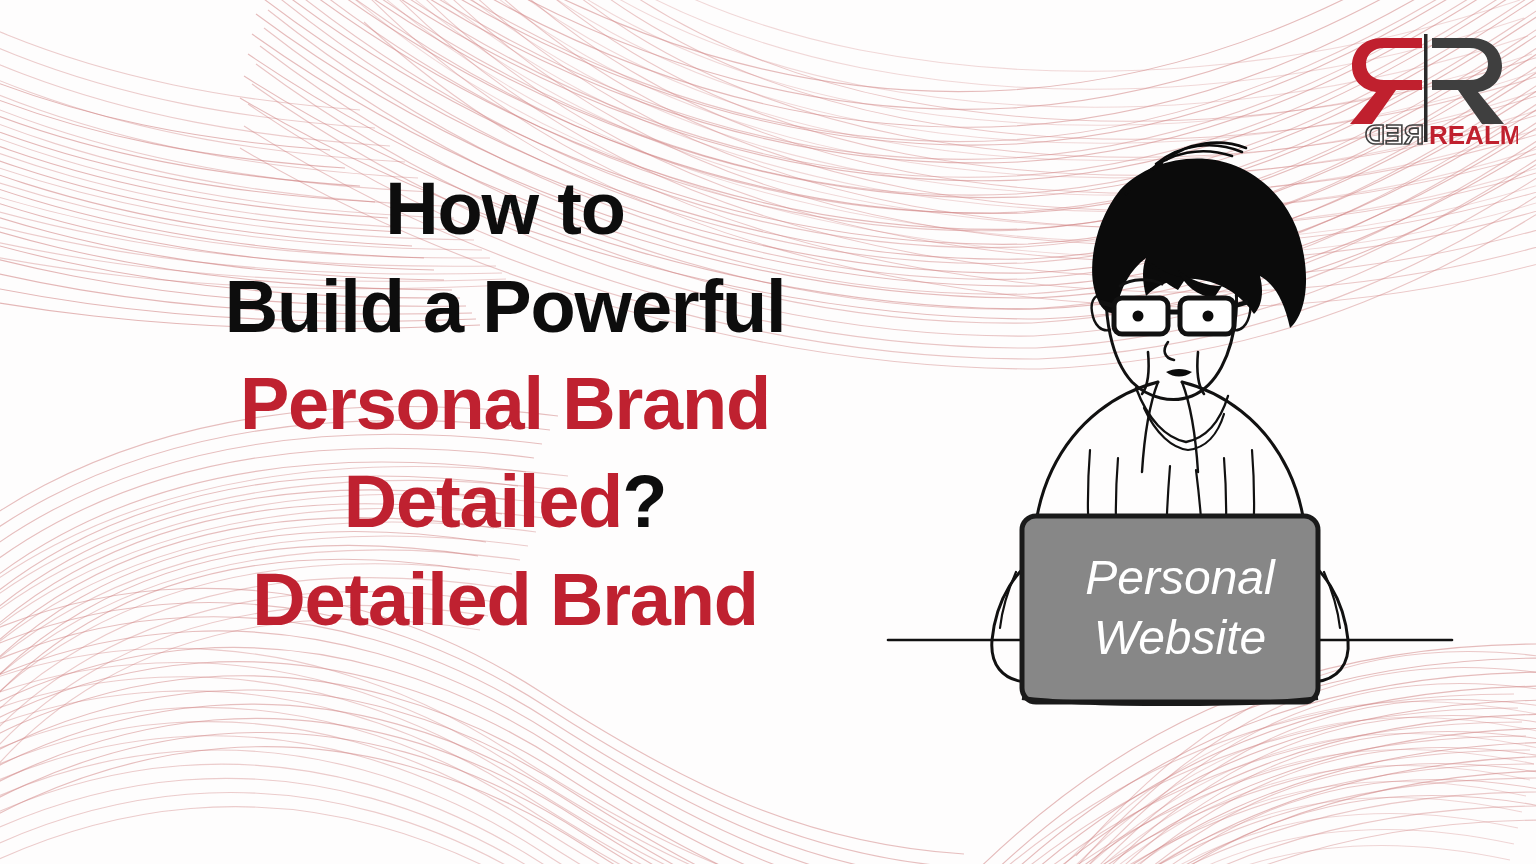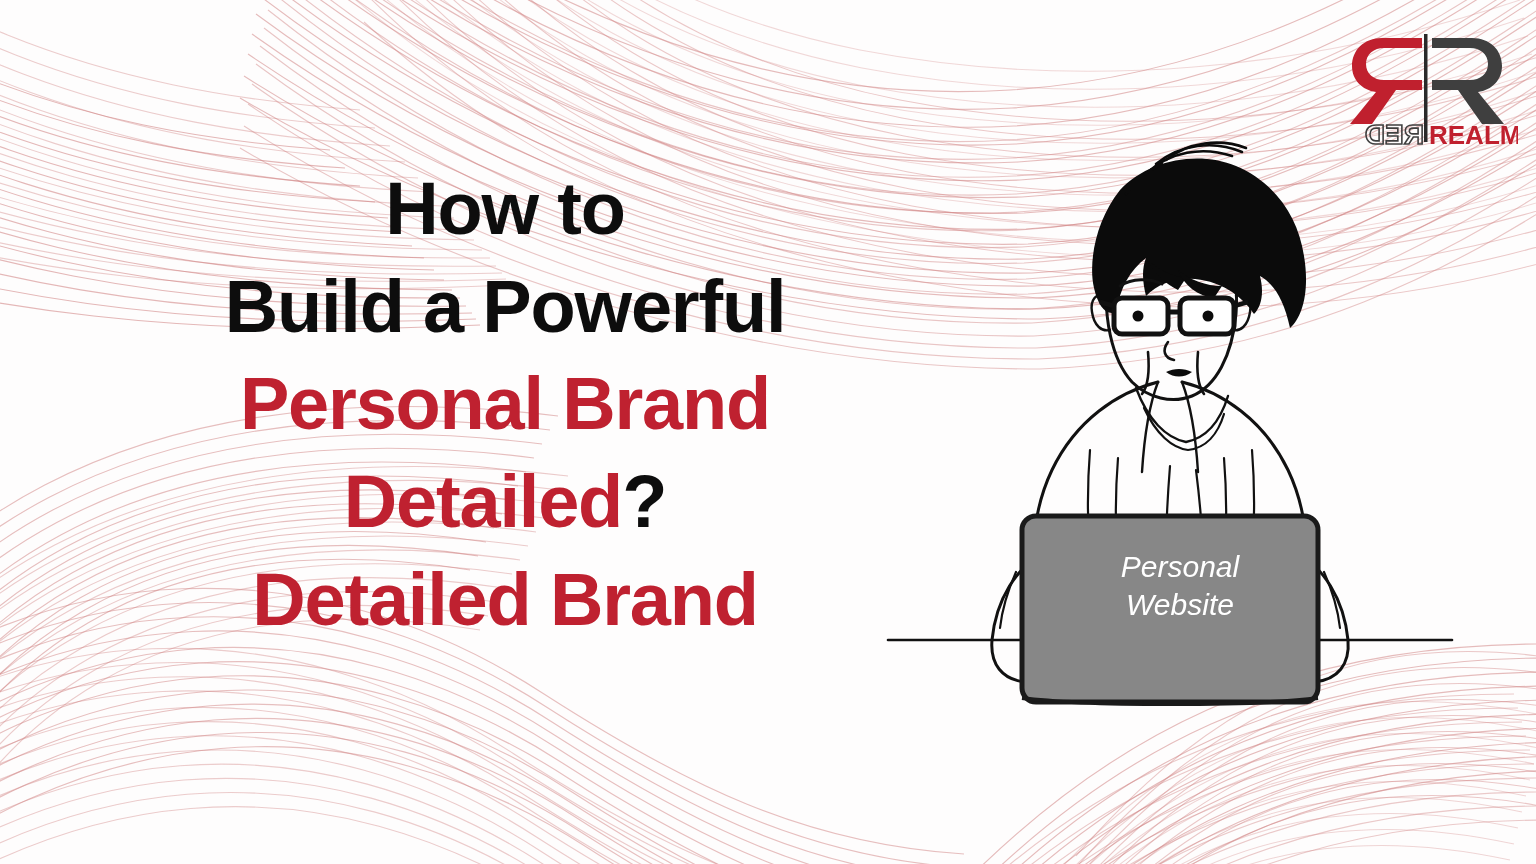--- a/index.html
+++ b/index.html
@@ -63,21 +63,21 @@
   .screen-label {
     position: absolute;
     left: 1022px;
     top: 548px;
     width: 316px;
     text-align: center;
     color: #ffffff;
     font-family: "Liberation Sans", sans-serif;
     font-style: italic;
     font-weight: 400;
-    font-size: 30px;
+    font-size: 48px;
     line-height: 1.25;
     z-index: 6;
     pointer-events: none;
   }
 
   
   .logo {
     position: absolute;
     right: 18px;
     top: 24px;

